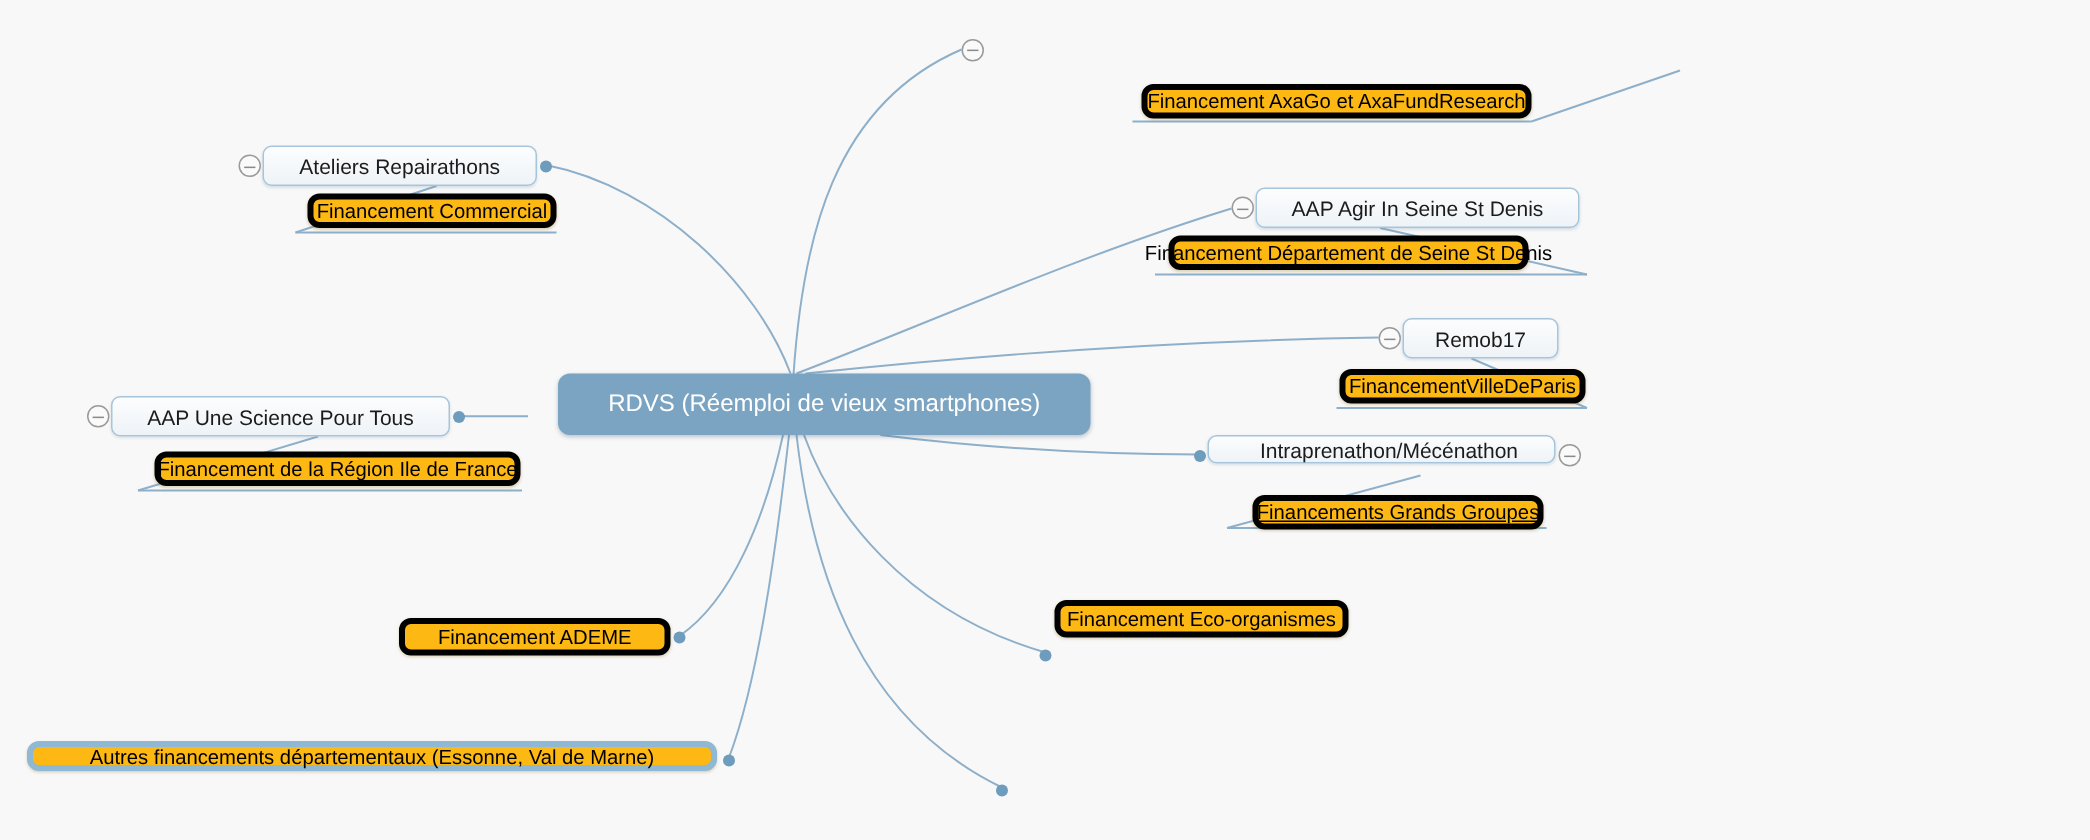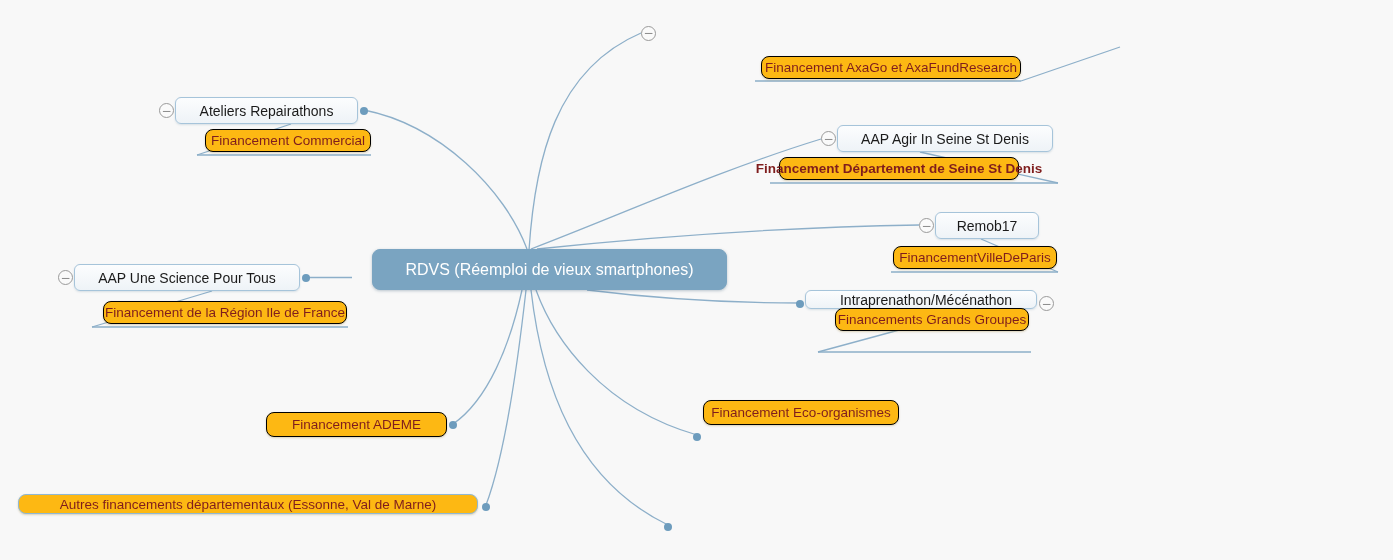--- a/index.html
+++ b/index.html
@@ -6,22 +6,22 @@
   body{background:#f8f8f8;font-family:"Liberation Sans",sans-serif;}
   .canvas{position:relative;width:1393px;height:560px;background:#f8f8f8;overflow:hidden;}
   .canvas svg{position:absolute;left:0;top:0;}
   .node{position:absolute;display:flex;align-items:center;justify-content:center;
         box-sizing:border-box;white-space:nowrap;z-index:2;cursor:default;}
   .root-node{background:#7aa4c1;border:1px solid #7aa4c1;border-radius:8px;color:#ffffff;
         font-size:16px;box-shadow:0 1px 3px rgba(70,100,125,.35);margin-left:20px;}
   .topic{background:linear-gradient(180deg,#fcfdfe 0%,#eef3f7 100%);
         border:1px solid #a6c4da;border-radius:6px;font-size:14px;color:#1b1b1b;
         box-shadow:0 1px 2px rgba(120,150,175,.25);}
-  .gold{background:#fdb813;border:1px solid #000000;border-radius:8px;
-        font-size:13.5px;color:#7f1d1d;box-shadow:0 1px 2px rgba(150,120,40,.3);}
+  .gold{background:#fdb813;border:4px solid #000000;border-radius:8px;
+        font-size:13.5px;color:#000000;box-shadow:0 1px 2px rgba(150,120,40,.3);}
   .gold.blue-edge{border-color:#8fb8d4;}
   .collapse{position:absolute;width:15px;height:15px;border:1px solid #9a9a9a;border-radius:50%;
         background:#fafafa;color:#8a8a8a;display:flex;align-items:center;justify-content:center;
         font-size:12px;line-height:1;box-sizing:border-box;z-index:3;cursor:pointer;
         font-family:"DejaVu Sans",sans-serif;}
   .dot{position:absolute;width:8px;height:8px;border-radius:50%;background:#6d9cbd;z-index:3;}
 </style>
 </head>
 <body>
 
@@ -62,30 +62,30 @@
   <div class="collapse" style="left:641px;top:25.5px;">−</div>
   <div class="node gold" style="left:761px;top:56px;width:260px;height:23px;">Financement AxaGo et AxaFundResearch</div>
 
   <div class="node topic" style="left:175px;top:97px;width:183px;height:27px;">Ateliers Repairathons</div>
   <div class="collapse" style="left:159px;top:103px;">−</div>
   <div class="dot" style="left:360px;top:106.5px;"></div>
   <div class="node gold" style="left:205px;top:129px;width:166px;height:23px;">Financement Commercial</div>
 
   <div class="node topic" style="left:837px;top:125px;width:216px;height:27px;">AAP Agir In Seine St Denis</div>
   <div class="collapse" style="left:821px;top:131px;">−</div>
-  <div class="node gold" style="left:779px;top:157px;width:240px;height:23px;font-weight:bold;">Financement Département de Seine St Denis</div>
+  <div class="node gold" style="left:779px;top:157px;width:240px;height:23px;">Financement Département de Seine St Denis</div>
 
   <div class="node topic" style="left:935px;top:212px;width:104px;height:27px;">Remob17</div>
   <div class="collapse" style="left:919px;top:218px;">−</div>
   <div class="node gold" style="left:893px;top:246px;width:164px;height:23px;text-align:right;">FinancementVilleDeParis</div>
 
   <div class="node topic" style="left:805px;top:290px;width:232px;height:19px;padding-left:10px;">Intraprenathon/Mécénathon</div>
   <div class="collapse" style="left:1039px;top:296px;">−</div>
   <div class="dot" style="left:796px;top:299.5px;"></div>
-  <div class="node gold" style="left:835px;top:308px;width:194px;height:23px;">Financements Grands Groupes</div>
+  <div class="node gold" style="left:835px;top:330px;width:194px;height:23px;text-decoration:underline;">Financements Grands Groupes</div>
 
   <div class="node topic" style="left:74px;top:264px;width:226px;height:27px;">AAP Une Science Pour Tous</div>
   <div class="collapse" style="left:58px;top:270px;">−</div>
   <div class="dot" style="left:302px;top:273.5px;"></div>
   <div class="node gold" style="left:266px;top:412px;width:181px;height:25px;">Financement ADEME</div>
 
   <div class="node gold" style="left:103px;top:301px;width:244px;height:23px;">Financement de la Région Ile de France</div>
   <div class="dot" style="left:449px;top:421px;"></div>
 
   <div class="node gold" style="left:703px;top:400px;width:196px;height:25px;">Financement Eco-organismes</div>

